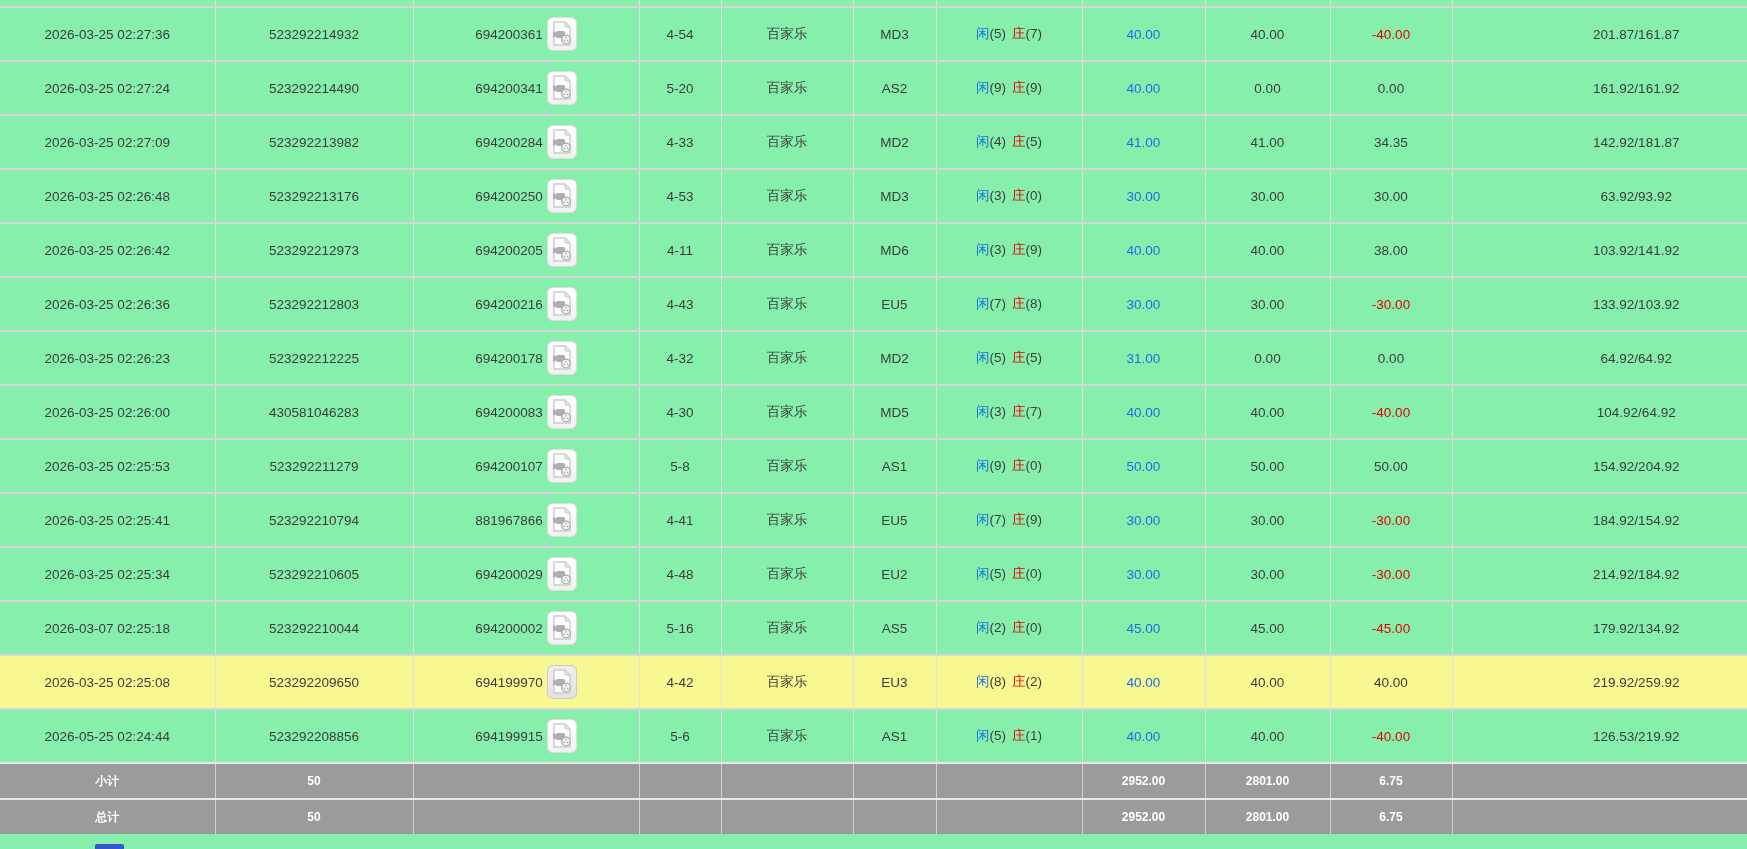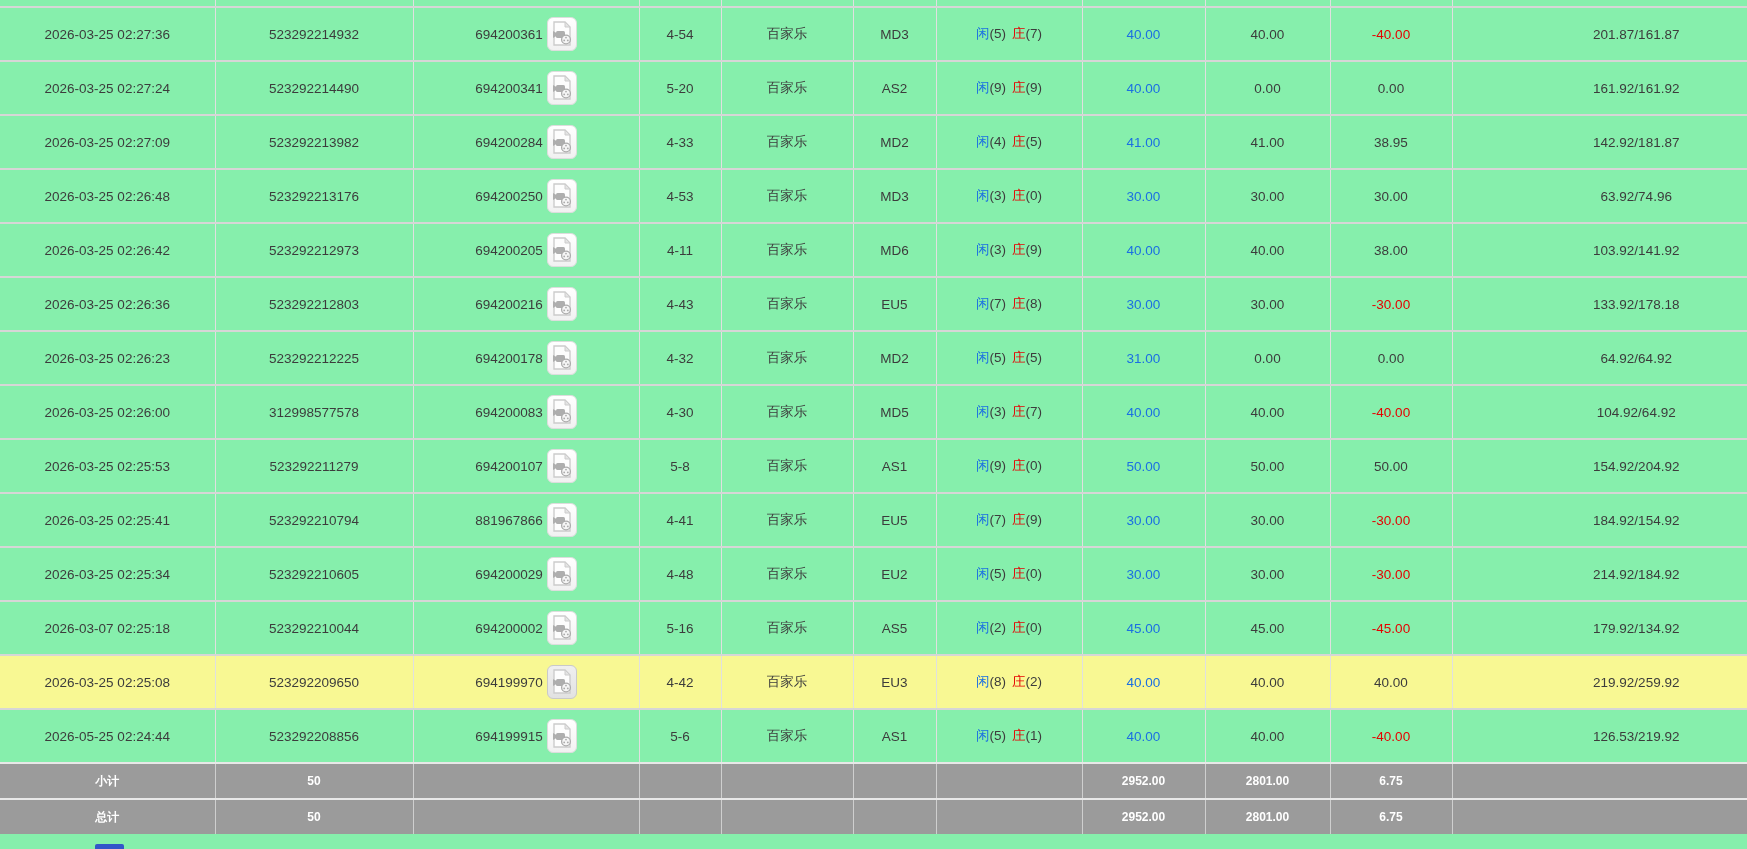--- a/index.html
+++ b/index.html
@@ -147,21 +147,21 @@
       </svg></button>
     </td>
     <td><span>4-33</span></td>
     <td><span>百家乐</span></td>
     <td><span>MD2</span></td>
     <td>
       <span class="p-label">闲</span><span>(4)</span><span class="b-label">庄</span><span>(5)</span>
     </td>
     <td class="amt-blue"><span>41.00</span></td>
     <td><span>41.00</span></td>
-    <td><span>38.95</span></td>
+    <td><span>34.35</span></td>
     <td><span>142.92/181.87</span></td>
   </tr>
         <tr class="data-row">
     <td><span>2026-03-25 02:26:48</span></td>
     <td><span>523292213176</span></td>
     <td class="round-cell">
       <span class="rid">694200250</span><button class="video-btn"><svg width="22" height="26" viewBox="0 0 22 26">
         <path d="M3 1 h11 l5 5 v18 h-16 z" fill="#fdfdfd" stroke="#cccccc" stroke-width="1.4"></path>
         <path d="M14 1 l5 5 h-5 z" fill="#e4e4e4" stroke="#cccccc" stroke-width="1"></path>
         <rect x="5" y="10" width="9" height="7" rx="1.5" fill="#aeaeae"></rect>
@@ -174,21 +174,21 @@
     </td>
     <td><span>4-53</span></td>
     <td><span>百家乐</span></td>
     <td><span>MD3</span></td>
     <td>
       <span class="p-label">闲</span><span>(3)</span><span class="b-label">庄</span><span>(0)</span>
     </td>
     <td class="amt-blue"><span>30.00</span></td>
     <td><span>30.00</span></td>
     <td><span>30.00</span></td>
-    <td><span>63.92/74.96</span></td>
+    <td><span>63.92/93.92</span></td>
   </tr>
         <tr class="data-row">
     <td><span>2026-03-25 02:26:42</span></td>
     <td><span>523292212973</span></td>
     <td class="round-cell">
       <span class="rid">694200205</span><button class="video-btn"><svg width="22" height="26" viewBox="0 0 22 26">
         <path d="M3 1 h11 l5 5 v18 h-16 z" fill="#fdfdfd" stroke="#cccccc" stroke-width="1.4"></path>
         <path d="M14 1 l5 5 h-5 z" fill="#e4e4e4" stroke="#cccccc" stroke-width="1"></path>
         <rect x="5" y="10" width="9" height="7" rx="1.5" fill="#aeaeae"></rect>
         <path d="M5.5 12 l-3.5 -2 v7 l3.5 -2 z" fill="#aeaeae"></path>
@@ -226,21 +226,21 @@
     </td>
     <td><span>4-43</span></td>
     <td><span>百家乐</span></td>
     <td><span>EU5</span></td>
     <td>
       <span class="p-label">闲</span><span>(7)</span><span class="b-label">庄</span><span>(8)</span>
     </td>
     <td class="amt-blue"><span>30.00</span></td>
     <td><span>30.00</span></td>
     <td class="neg"><span>-30.00</span></td>
-    <td><span>133.92/178.18</span></td>
+    <td><span>133.92/103.92</span></td>
   </tr>
         <tr class="data-row">
     <td><span>2026-03-25 02:26:23</span></td>
     <td><span>523292212225</span></td>
     <td class="round-cell">
       <span class="rid">694200178</span><button class="video-btn"><svg width="22" height="26" viewBox="0 0 22 26">
         <path d="M3 1 h11 l5 5 v18 h-16 z" fill="#fdfdfd" stroke="#cccccc" stroke-width="1.4"></path>
         <path d="M14 1 l5 5 h-5 z" fill="#e4e4e4" stroke="#cccccc" stroke-width="1"></path>
         <rect x="5" y="10" width="9" height="7" rx="1.5" fill="#aeaeae"></rect>
         <path d="M5.5 12 l-3.5 -2 v7 l3.5 -2 z" fill="#aeaeae"></path>
@@ -256,21 +256,21 @@
     <td>
       <span class="p-label">闲</span><span>(5)</span><span class="b-label">庄</span><span>(5)</span>
     </td>
     <td class="amt-blue"><span>31.00</span></td>
     <td><span>0.00</span></td>
     <td><span>0.00</span></td>
     <td><span>64.92/64.92</span></td>
   </tr>
         <tr class="data-row">
     <td><span>2026-03-25 02:26:00</span></td>
-    <td><span>312998577578</span></td>
+    <td><span>430581046283</span></td>
     <td class="round-cell">
       <span class="rid">694200083</span><button class="video-btn"><svg width="22" height="26" viewBox="0 0 22 26">
         <path d="M3 1 h11 l5 5 v18 h-16 z" fill="#fdfdfd" stroke="#cccccc" stroke-width="1.4"></path>
         <path d="M14 1 l5 5 h-5 z" fill="#e4e4e4" stroke="#cccccc" stroke-width="1"></path>
         <rect x="5" y="10" width="9" height="7" rx="1.5" fill="#aeaeae"></rect>
         <path d="M5.5 12 l-3.5 -2 v7 l3.5 -2 z" fill="#aeaeae"></path>
         <circle cx="15" cy="18.5" r="4.4" fill="#f5f5f5" stroke="#ababab" stroke-width="1.3"></circle>
         <circle cx="15" cy="16.6" r="0.9" fill="#ababab"></circle>
                 <circle cx="13.2" cy="19.4" r="0.9" fill="#ababab"></circle>
         <circle cx="16.8" cy="19.4" r="0.9" fill="#ababab"></circle>

